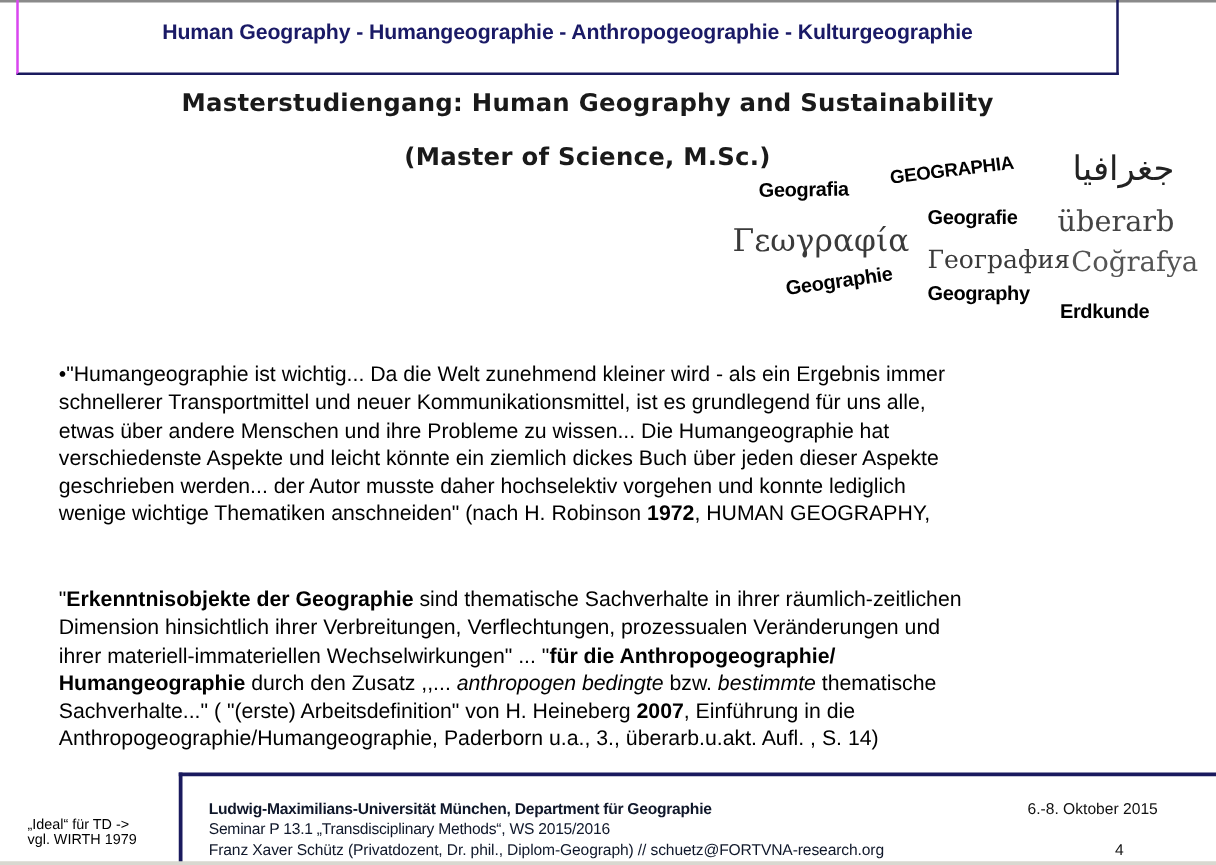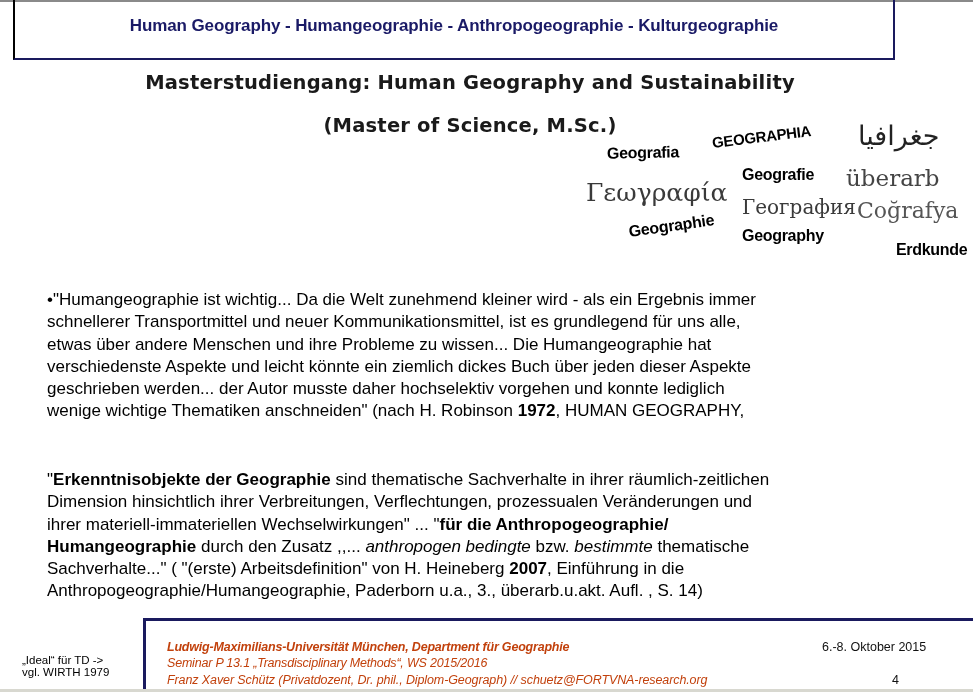--- a/index.html
+++ b/index.html
@@ -18,21 +18,21 @@
   .topline {
     position: absolute;
     left: 0; top: 0;
     width: 973px; height: 2px;
     background: #8a8a8a;
   }
   .title-box {
     position: absolute;
     left: 13px; top: 0;
     width: 878px; height: 58px;
-    border-left: 2px solid #000000;
+    border-left: 2px solid #d946ef;
     border-right: 2px solid #1a1a5e;
     border-bottom: 2px solid #1a1a5e;
     box-sizing: content-box;
   }
   .title-text {
     position: absolute;
     left: 0; right: 0; top: 16px;
     text-align: center;
     font-family: "Liberation Sans", sans-serif;
     font-weight: bold;
@@ -99,23 +99,22 @@
     left: 143px; top: 618px;
     width: 840px; height: 80px;
     border-left: 3px solid #1a1a5e;
     border-top: 3px solid #1a1a5e;
   }
   .footer-line {
     position: absolute;
     left: 167px;
     font-family: "Liberation Sans", sans-serif;
     font-size: 12.5px;
-    color: #c2410c;
+    color: #0f172a;
     white-space: nowrap;
-    font-style: italic;
   }
   .footer-line.f1 { top: 640px; font-weight: bold; font-size: 12.5px; letter-spacing: -0.2px; }
   .footer-line.f2 { top: 656px; letter-spacing: -0.2px; }
   .footer-line.f3 { top: 673px; letter-spacing: -0.1px; }
   .footer-date {
     position: absolute;
     left: 822px; top: 640px;
     font-family: "Liberation Sans", sans-serif;
     font-size: 12.5px;
     color: #111;
@@ -150,21 +149,21 @@
 <div class="word w-sans" style="left:607px; top:145px; transform: rotate(-1deg);">Geografia</div>
 <div class="word w-sans" style="left:713px; top:135px; font-size:15px; transform: rotate(-7deg); transform-origin: left bottom;">GEOGRAPHIA</div>
 <div class="word w-serif" style="left:858px; top:122px; font-size:27px; color:#222;" dir="rtl">جغرافيا</div>
 <div class="word w-serif" style="left:586px; top:180px; font-size:25px; color:#3a3a3a;">Γεωγραφία</div>
 <div class="word w-sans" style="left:742px; top:167px;">Geografie</div>
 <div class="word w-serif" style="left:846px; top:167px; font-size:23px; color:#444;" dir="rtl">überarb</div>
 <div class="word w-serif" style="left:742px; top:197px; font-size:20px; color:#3a3a3a;">География</div>
 <div class="word w-serif" style="left:857px; top:200px; font-size:22px; color:#555;">Coğrafya</div>
 <div class="word w-sans" style="left:630px; top:224px; transform: rotate(-8deg); transform-origin: left bottom;">Geographie</div>
 <div class="word w-sans" style="left:742px; top:228px;">Geography</div>
-<div class="word w-sans" style="left:896px; top:242px;">Erdkunde</div>
+<div class="word w-sans" style="left:848px; top:242px;">Erdkunde</div>
 
 <div class="para para1">
   <span class="line">•"Humangeographie ist wichtig... Da die Welt zunehmend kleiner wird - als ein Ergebnis immer</span>
   <span class="line">schnellerer Transportmittel und neuer Kommunikationsmittel, ist es grundlegend für uns alle,</span>
   <span class="line">etwas über andere Menschen und ihre Probleme zu wissen... Die Humangeographie hat</span>
   <span class="line">verschiedenste Aspekte und leicht könnte ein ziemlich dickes Buch über jeden dieser Aspekte</span>
   <span class="line">geschrieben werden... der Autor musste daher hochselektiv vorgehen und konnte lediglich</span>
   <span class="line"><span>wenige wichtige Thematiken anschneiden" (nach H. Robinson </span><b>1972</b><span>, HUMAN GEOGRAPHY,</span></span>
 </div>
 

